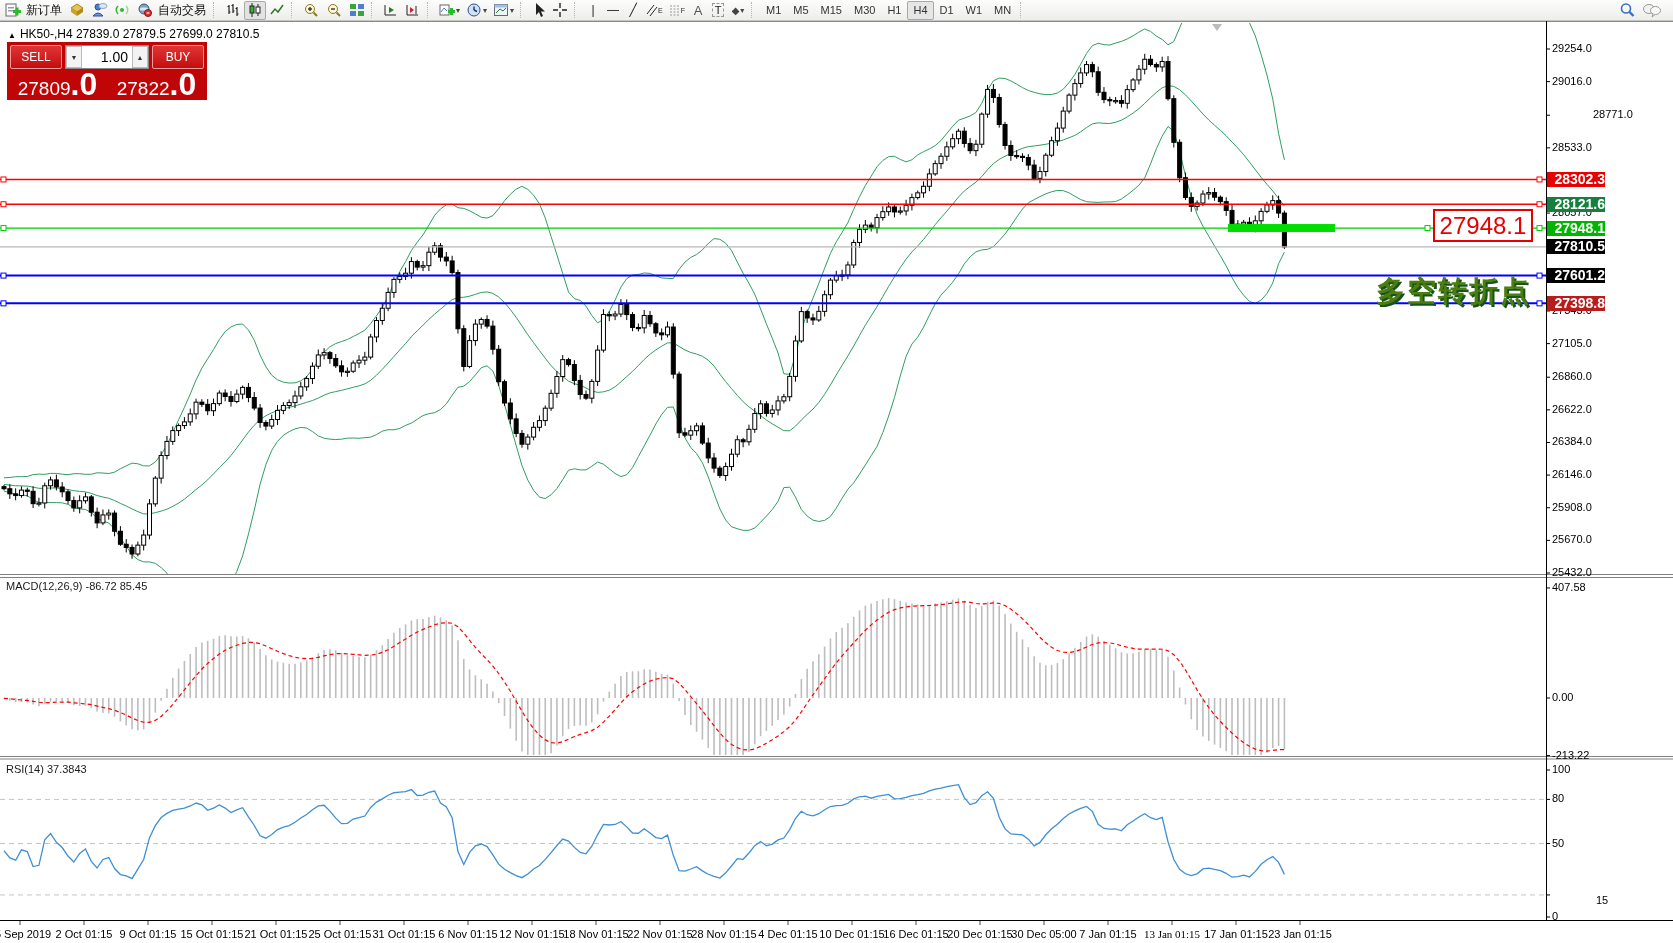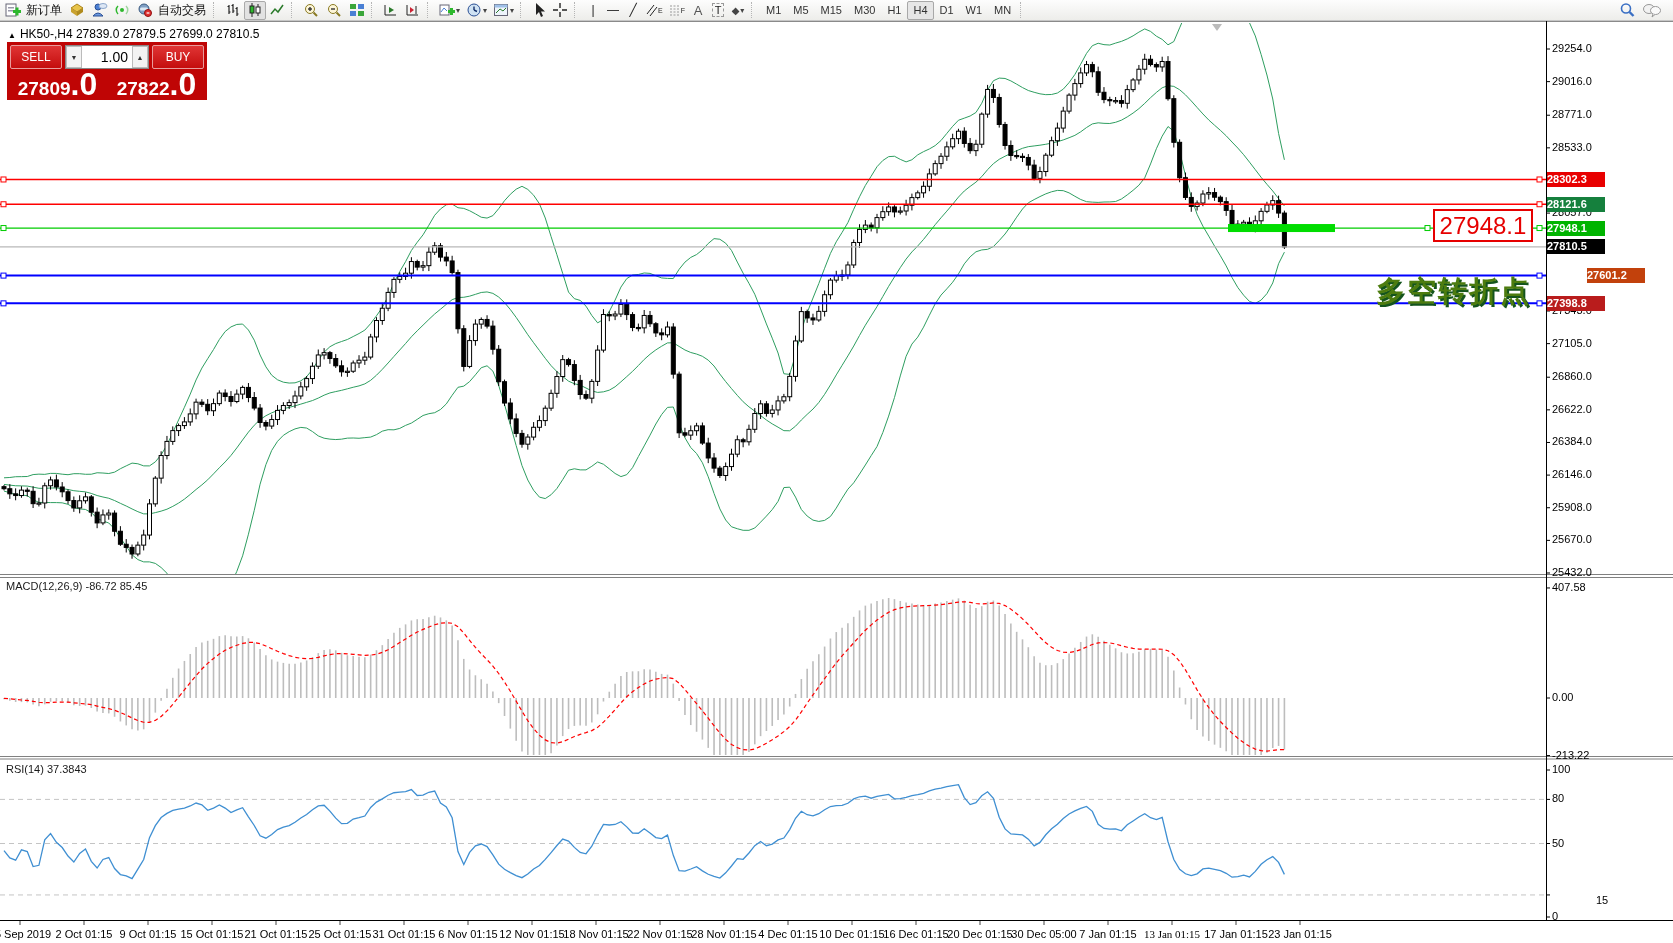--- a/index.html
+++ b/index.html
@@ -19,37 +19,37 @@
   .tf { font-size:11px; color:#333; padding:0 5px; height:19px; display:flex; align-items:center; border:1px solid transparent; border-radius:2px;}
   .tf.active { background:#e6e6e6; border:1px solid #a8a8a8; }
   #toolbar-right { margin-left:auto; display:flex; align-items:center; margin-right:8px; }
   
   #chart-svg { position:absolute; left:0; top:0; z-index:1; }
   #symbol-header { position:absolute; left:8px; top:27px; font-size:12px; color:#000; z-index:5; }
   #symbol-header .tri { font-size:8px; margin-right:4px; color:#000; }
   #macd-label { position:absolute; left:6px; top:580px; font-size:11px; color:#1a1a1a; z-index:5; }
   #rsi-label  { position:absolute; left:6px; top:763px; font-size:11px; color:#1a1a1a; z-index:5; }
   .axis-lab { position:absolute; left:1552px; font-size:11px; color:#000; z-index:6; white-space:nowrap; }
-  .badge { position:absolute; left:1547px; width:58px; height:15px; color:#fff; font-size:11px;
-    font-weight:bold; text-align:left; line-height:15px; z-index:7; }
+  .badge { position:absolute; left:1547px; width:58px; height:15px; color:#fff; font-size:14px;
+    font-weight:bold; text-align:right; line-height:15px; z-index:7; }
   .time-lab { position:absolute; top:928px; font-size:11px; color:#000; z-index:6; white-space:nowrap; transform:translateX(-50%); }
   
   #trade-panel { position:absolute; left:7px; top:42px; width:200px; height:58px;
     background:#bf0505; z-index:20; padding:3px; }
   #tp-row1 { display:flex; height:24px; }
   .tp-btn { background:linear-gradient(#e03535,#c40d0d); color:#fff; font-size:12px; flex:0 0 52px;
     display:flex; align-items:center; justify-content:center; border:1px solid #e89c9c; border-radius:2px; }
   #tp-spin { flex:1; display:flex; margin:0 3px; background:#fff; border:1px solid #888; }
   .spin-btn { width:16px; background:#f3f3f3; border:1px solid #bbb; font-size:7px; color:#333;
     display:flex; align-items:center; justify-content:center; }
   #volume-input { flex:1; border:none; outline:none; text-align:right; font-size:14px; padding-right:4px;
     font-family:"Liberation Sans",sans-serif; width:40px;}
   #tp-row2 { display:flex; height:31px; }
   .tp-price { flex:1; color:#fff; display:flex; align-items:flex-end; justify-content:center; line-height:1; }
-  .tp-price .main { font-size:19px; font-weight:bold; padding-bottom:2px;}
+  .tp-price .main { font-size:19px; font-weight:normal; padding-bottom:2px;}
   .tp-price .frac { font-size:32px; font-weight:bold; }
   #tp-gap { width:4px; }
   
   #price-callout { position:absolute; left:1433px; top:209px; width:100px; height:33px; background:#fff;
     border:2px solid #e60000; color:#e60000; font-size:24px; text-align:center; line-height:29px; z-index:8; }
   #turning-point { position:absolute; right:142px; top:272px; font-size:29px; font-weight:bold;
     color:#4d7c0f; text-shadow:2px 2px 0 #14541d; z-index:8; letter-spacing:2px; white-space:nowrap;}
 </style>
 </head>
 <body>
@@ -1039,21 +1039,21 @@
     <div class="tp-price">
         <span class="main">27822</span>
         <span class="frac">.0</span>
       </div>
   </div>
 </div>
 
 <div id="axis-layer">
     <div class="axis-lab" style="top: 42px;">29254.0</div>
     <div class="axis-lab" style="top: 74.6298px;">29016.0</div>
-    <div class="axis-lab" style="top: 108.219px;">28771.0</div>
+    <div class="axis-lab" style="top: 108.219px; margin-left: 41px;">28771.0</div>
     <div class="axis-lab" style="top: 140.849px;">28533.0</div>
     <div class="axis-lab" style="top: 206.109px;">28057.0</div>
     <div class="axis-lab" style="top: 303.998px;">27343.0</div>
     <div class="axis-lab" style="top: 336.628px;">27105.0</div>
     <div class="axis-lab" style="top: 370.217px;">26860.0</div>
     <div class="axis-lab" style="top: 402.847px;">26622.0</div>
     <div class="axis-lab" style="top: 435.477px;">26384.0</div>
     <div class="axis-lab" style="top: 468.107px;">26146.0</div>
     <div class="axis-lab" style="top: 500.737px;">25908.0</div>
     <div class="axis-lab" style="top: 533.366px;">25670.0</div>
@@ -1063,21 +1063,21 @@
     <div class="axis-lab" style="top: 748.569px;">-213.22</div>
     <div class="axis-lab" style="top: 763px;">100</div>
     <div class="axis-lab" style="top: 792.4px;">80</div>
     <div class="axis-lab" style="top: 836.5px;">50</div>
     <div class="axis-lab" style="top: 894px; margin-left: 44px;">15</div>
     <div class="axis-lab" style="top: 910px;">0</div>
     <div class="badge" style="top: 171.978px; background: rgb(232, 0, 0);">28302.3</div>
     <div class="badge" style="top: 196.752px; background: #15803d;">28121.6</div>
     <div class="badge" style="top: 220.539px; background: rgb(0, 180, 0);">27948.1</div>
     <div class="badge" style="top: 239.404px; background: rgb(0, 0, 0);">27810.5</div>
-    <div class="badge" style="top: 268.099px; background: #c2410c; margin-left: 40px;">27601.2</div>
+    <div class="badge" style="top: 268.099px; background: #000000;">27601.2</div>
     <div class="badge" style="top: 295.848px; background: #b91c1c;">27398.8</div>
   </div>
 <div id="time-layer">
     <div class="time-lab" style="left: 20px;">25 Sep 2019</div>
     <div class="time-lab" style="left: 84px;">2 Oct 01:15</div>
     <div class="time-lab" style="left: 148px;">9 Oct 01:15</div>
     <div class="time-lab" style="left: 212px;">15 Oct 01:15</div>
     <div class="time-lab" style="left: 276px;">21 Oct 01:15</div>
     <div class="time-lab" style="left: 340px;">25 Oct 01:15</div>
     <div class="time-lab" style="left: 404px;">31 Oct 01:15</div>

